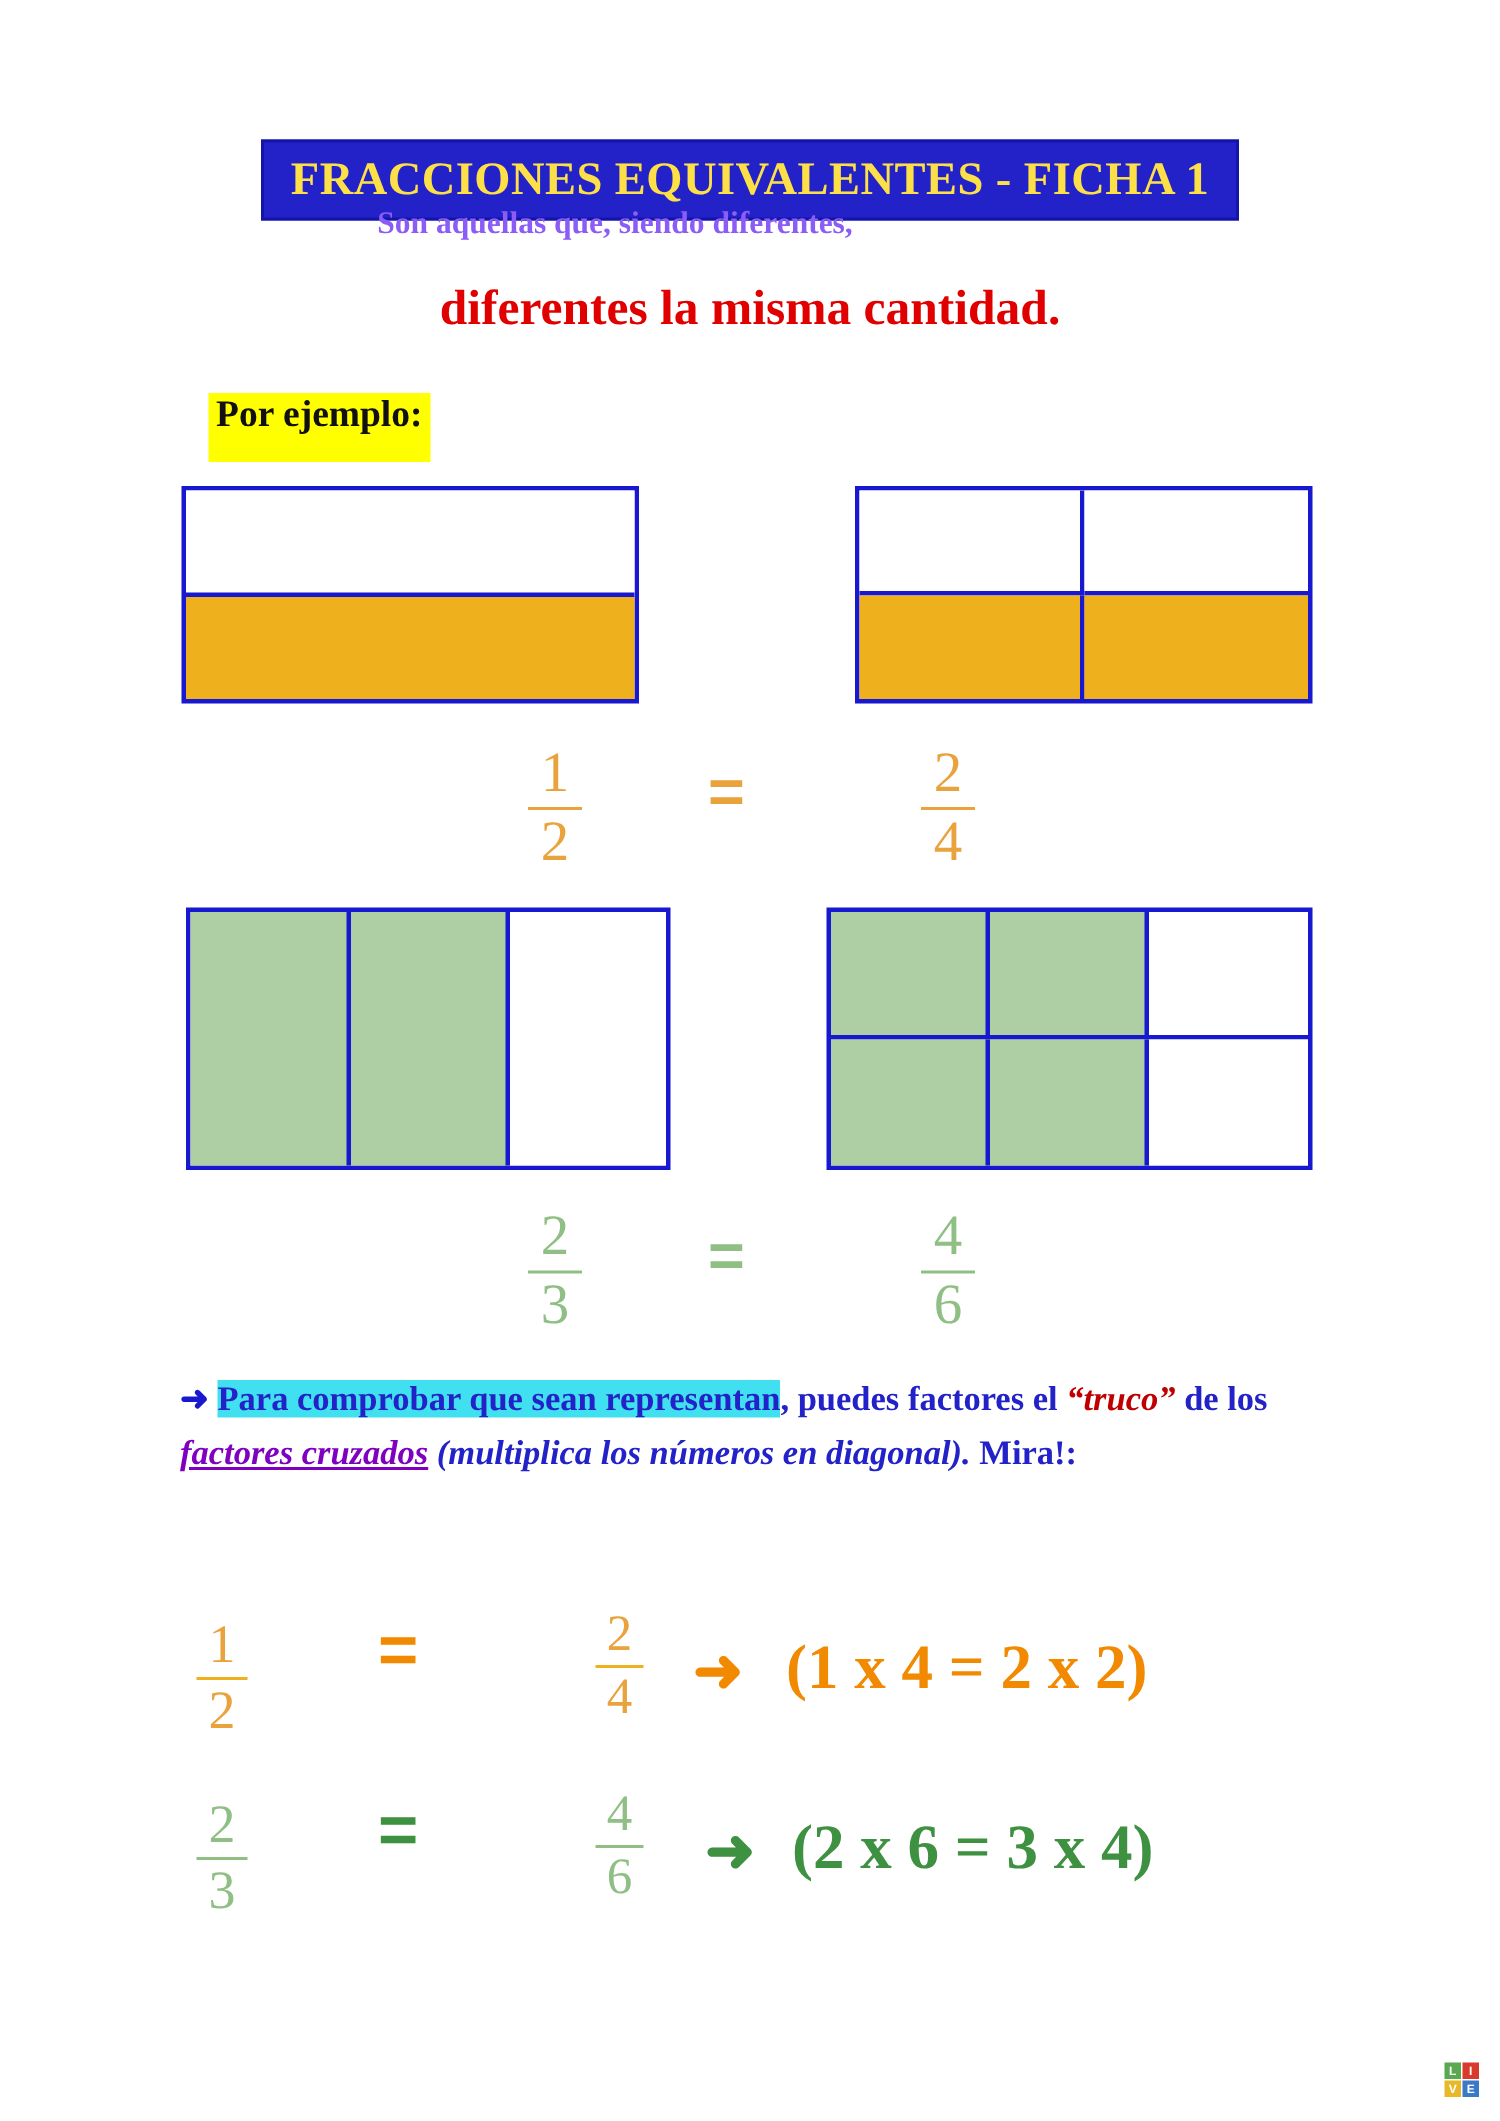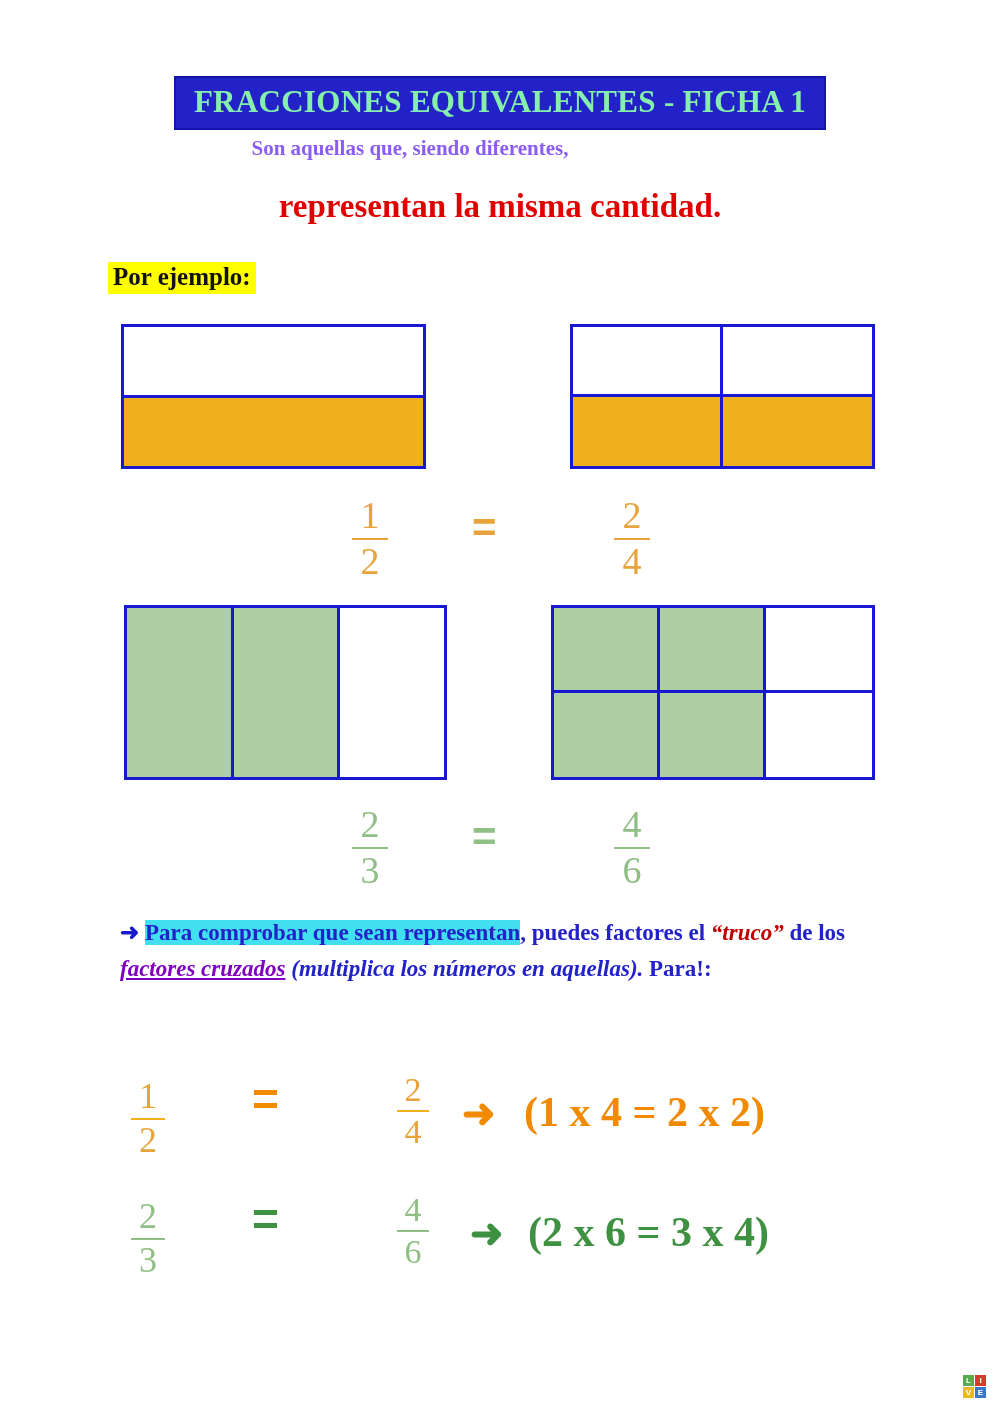--- a/index.html
+++ b/index.html
@@ -16,26 +16,27 @@
   
   .title-wrap {
     position: absolute;
     left: 0; top: 76px;
     width: 1000px;
     text-align: center;
   }
   .title-box {
     display: inline-block;
     background: #2222c8;
-    color: #86efac;
+    color: #fde047;
     font-weight: bold;
     font-size: 31px;
     letter-spacing: 0.3px;
     padding: 6px 18px 8px 18px;
     border: 2px solid #1414a8;
+    margin-top: 17px;
   }
 
   
   .sub1 {
     position: absolute;
     left: 0; top: 136px;
     width: 820px;
     text-align: center;
     color: #8b5cf6;
     font-weight: bold;
@@ -47,26 +48,26 @@
     width: 1000px;
     text-align: center;
     color: #e00000;
     font-weight: bold;
     font-size: 33px;
   }
 
   
   .por-ejemplo {
     position: absolute;
-    left: 108px; top: 262px;
+    left: 139px; top: 262px;
     background: #ffff00;
     color: #111111;
     font-weight: bold;
     font-size: 25px;
-    padding: 1px 5px 3px 5px;
+    padding: 1px 5px 17px 5px;
   }
 
   
   .bar {
     position: absolute;
     border: 3px solid #1818d0;
     display: flex;
     background: #ffffff;
   }
   .bar .cell {
@@ -180,21 +181,21 @@
   }
 </style>
 </head>
 <body>
 
 <div class="title-wrap">
   <div class="title-box">FRACCIONES EQUIVALENTES - FICHA 1</div>
 </div>
 
 <div class="sub1">Son aquellas que, siendo diferentes,</div>
-<div class="sub2">representan la misma cantidad.</div>
+<div class="sub2">diferentes la misma cantidad.</div>
 
 <div class="por-ejemplo">Por ejemplo:</div>
 
 <div class="bar vert" style="left:121px; top:324px; width:305px; height:145px;">
   <div class="cell fill-white"></div>
   <div class="cell fill-yellow"></div>
 </div>
 
 <div class="grid2" style="left:570px; top:324px; width:305px; height:145px;
      grid-template-columns:1fr 1fr; grid-template-rows:1fr 1fr;">
@@ -243,21 +244,21 @@
 <div class="eq c-green" style="left:472px; top:813px; font-size:42px;">=</div>
 
 <div class="frac c-green" style="left:602px; top:805px; width:60px; font-size:38px;">
   <span class="num">4</span>
   <span class="rule" style="width:36px;background:#8fbf84;"></span>
   <span class="den">6</span>
 </div>
 
 <div class="para">
   <span class="arrow-blue">➜</span>
-  <span class="hl-cyan">Para comprobar que sean representan</span><span>, puedes factores el </span><span class="truco">“truco”</span><span> de los </span><span class="cruzados">factores cruzados</span><span class="ital"> (multiplica los números en aquellas).</span><span>  Para!:</span>
+  <span class="hl-cyan">Para comprobar que sean representan</span><span>, puedes factores el </span><span class="truco">“truco”</span><span> de los </span><span class="cruzados">factores cruzados</span><span class="ital"> (multiplica los números en diagonal).</span><span>  Mira!:</span>
 </div>
 
 <div class="frac c-orange" style="left:118px; top:1078px; width:60px; font-size:36px;">
   <span class="num">1</span>
   <span class="rule" style="width:34px;background:#efb01e;"></span>
   <span class="den">2</span>
 </div>
 
 <div class="eq c-orange-strong" style="left:252px; top:1072px; font-size:46px;">=</div>
 

